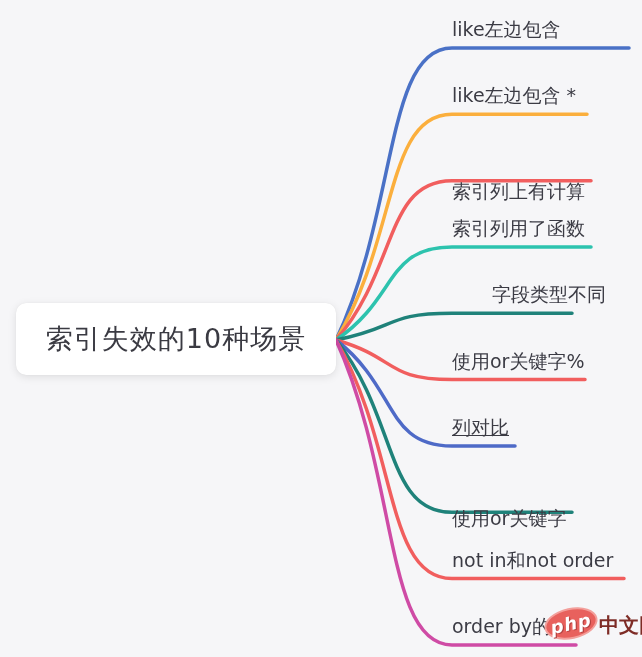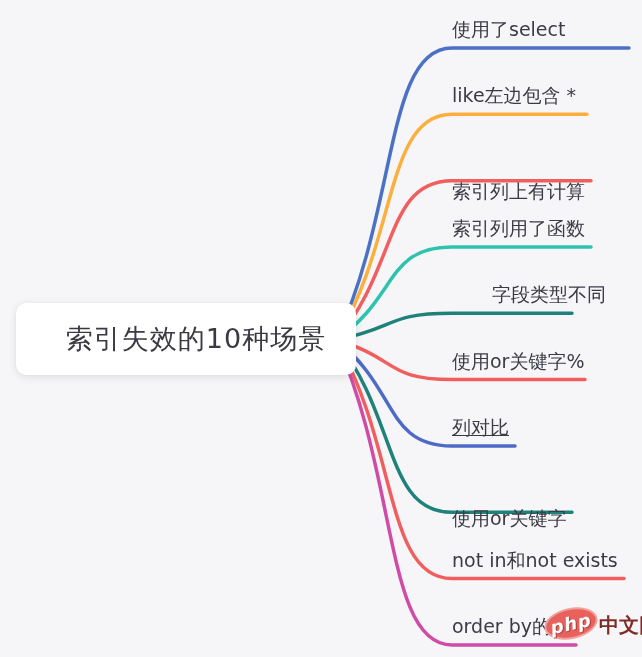--- a/index.html
+++ b/index.html
@@ -19,21 +19,20 @@
   }
   .central-node {
     position: absolute;
     left: 16px; top: 303px;
     width: 320px; height: 72px;
     background: #ffffff;
     border-radius: 10px;
     box-shadow: 0 2px 8px rgba(0,0,0,0.10), 0 0 1px rgba(0,0,0,0.08);
     display: flex; align-items: center; justify-content: center;
     cursor: pointer;
-    padding-left: 20px;
   }
   .central-node span {
     font-size: 27px;
     color: #3a3a42;
     white-space: nowrap;
     letter-spacing: 1px;
   }
   .branch-label {
     position: absolute;
     left: 452px;
@@ -92,29 +91,29 @@
       <path d="M 336 340 C 398 417.5 385 512.3 452 512.3 L 572 512.3" fill="none" stroke="#1f827a" stroke-width="3.5" stroke-linecap="round"></path>
       <path d="M 336 340 C 398 447.4 385 578.6 452 578.6 L 624 578.6" fill="none" stroke="#f15e5e" stroke-width="3.5" stroke-linecap="round"></path>
       <path d="M 336 340 C 398 477.2 385 645.0 452 645.0 L 576 645.0" fill="none" stroke="#cf4ba5" stroke-width="3.5" stroke-linecap="round"></path>
     </svg>
 
   <div class="central-node">
     <span>索引失效的10种场景</span>
   </div>
 
   <div id="branch-labels">
-      <div class="branch-label" style="top: 17px;">使用了select</div>
+      <div class="branch-label" style="top: 17px;">like左边包含</div>
       <div class="branch-label" style="top: 83px;">like左边包含 *</div>
       <div class="branch-label" style="top: 150px; margin-top: 29px;">索引列上有计算</div>
       <div class="branch-label" style="top: 216px;">索引列用了函数</div>
       <div class="branch-label" style="top: 282px; margin-left: 40px;">字段类型不同</div>
       <div class="branch-label" style="top: 349px;">使用or关键字%</div>
       <div class="branch-label" style="top: 415px; text-decoration: underline;">列对比</div>
       <div class="branch-label" style="top: 506px;">使用or关键字</div>
-      <div class="branch-label" style="top: 548px;">not in和not exists</div>
+      <div class="branch-label" style="top: 548px;">not in和not order</div>
       <div class="branch-label" style="top: 614px;">order by的坑</div>
     </div>
 
   <div class="watermark">
     <span class="logo-ellipse">
       <i>php</i>
     </span>
     <span class="site-name">中文网</span>
   </div>
 

